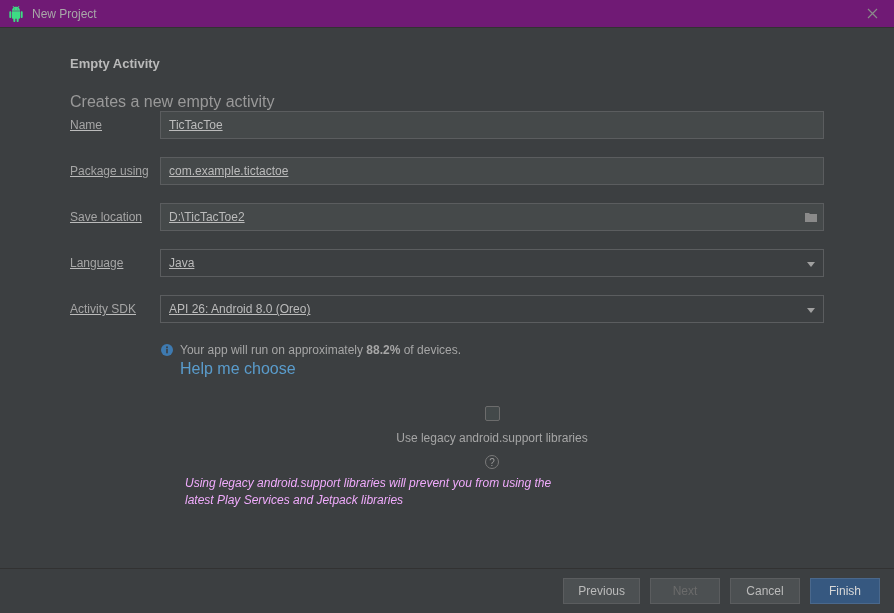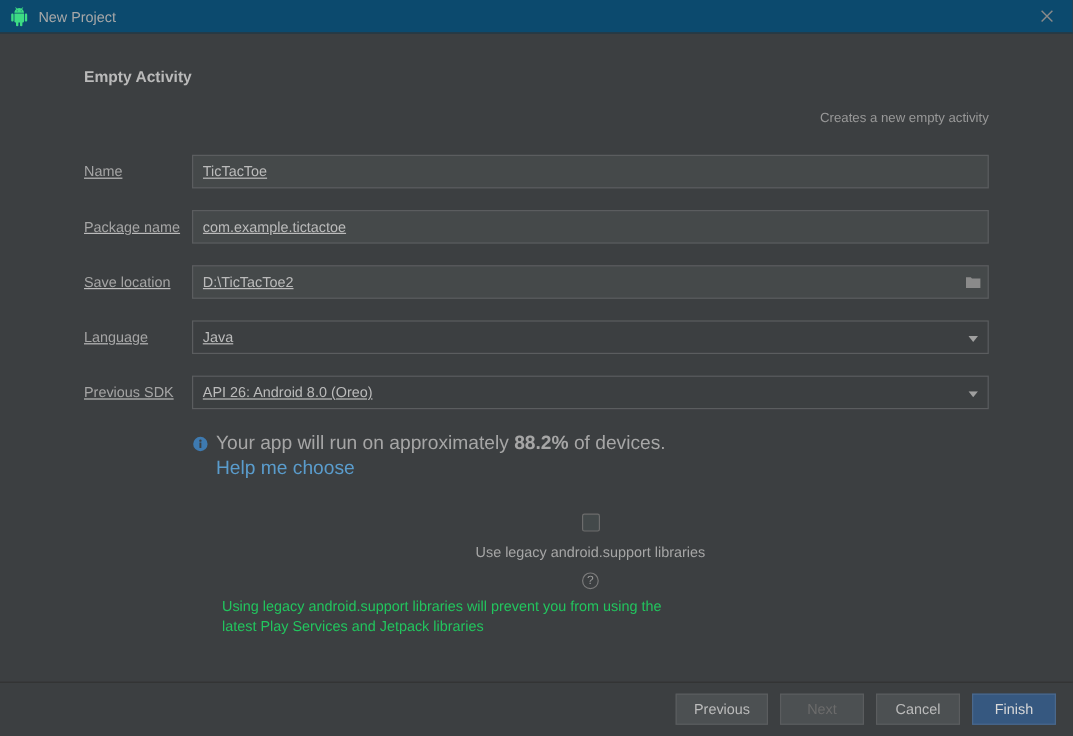--- a/index.html
+++ b/index.html
@@ -7,21 +7,21 @@
     width: 894px;
     height: 613px;
     background: #3c3f41;
     font-family: "Segoe UI", Arial, sans-serif;
     font-size: 12px;
     color: #bbbbbb;
     overflow: hidden;
   }
   .titlebar {
     height: 28px;
-    background: #0c4a6e;
+    background: #701a75;
     display: flex;
     align-items: center;
     padding: 0 8px;
     border-bottom: 1px solid #323232;
   }
   .titlebar .logo { width: 16px; height: 16px; margin-right: 8px; }
   .titlebar .title { color: #a8a8a8; font-size: 12px; flex: 1; }
   .titlebar .close {
     width: 28px; height: 28px;
     display: flex; align-items: center; justify-content: center;
@@ -32,23 +32,21 @@
     height: 540px;
   }
   .heading {
     color: #bababa;
     font-size: 13px;
     font-weight: bold;
     margin-bottom: 22px;
   }
   .subtext {
     color: #999999;
-    font-size: 11px;
-    margin-bottom: 24px;
-    text-align: right;
+    font-size: 16px;
   }
   .form-row {
     display: flex;
     align-items: center;
     margin-bottom: 18px;
     text-decoration: underline;
   }
   .form-label {
     width: 90px;
     color: #a5a5a5;
@@ -104,21 +102,21 @@
     margin-left: 90px;
     padding-top: 2px;
   }
   .info-line {
     display: flex;
     align-items: center;
     gap: 6px;
     margin-bottom: 3px;
   }
   .info-icon { width:14px;height:14px; }
-  .info-text { color: #a6a6a6; font-size: 16px; }
+  .info-text { color: #a6a6a6; font-size: 12px; }
   .info-text b { font-weight: bold; }
   .help-link {
     color: #5a9ccc;
     font-size: 16px;
     margin-left: 20px;
     cursor: pointer;
     display:inline-block;
   }
   .legacy-block {
     margin-left: 90px;
@@ -143,24 +141,25 @@
     width: 14px; height: 14px;
     border: 1px solid #7a7a7a;
     border-radius: 50%;
     color: #9a9a9a;
     font-size: 10px;
     display: flex; align-items: center; justify-content: center;
     cursor: pointer;
   }
   .legacy-desc {
     margin-left: 25px;
-    color: #22c55e;
+    color: #f0abfc;
     font-size: 12px;
     line-height: 1.4;
     max-width: 390px;
+    font-style: italic;
   }
   .button-bar {
     position: absolute;
     bottom: 0; left: 0; right: 0;
     height: 45px;
     border-top: 1px solid #323232;
     display: flex;
     align-items: center;
     justify-content: flex-end;
     padding-right: 14px;
@@ -205,21 +204,21 @@
 <div class="content">
   <div class="heading">Empty Activity</div>
   <div class="subtext">Creates a new empty activity</div>
 
   <div class="form-row">
     <div class="form-label">Name</div>
     <input class="text-input" value="TicTacToe" style="">
   </div>
 
   <div class="form-row">
-    <div class="form-label">Package name</div>
+    <div class="form-label">Package using</div>
     <input class="text-input" value="com.example.tictactoe" style="">
   </div>
 
   <div class="form-row">
     <div class="form-label">Save location</div>
     <div class="input-wrap">
       <input class="text-input" value="D:\TicTacToe2" style="">
       <span class="folder-btn">
         <svg width="14" height="12" viewBox="0 0 14 12">
           <path fill="#8a8a8a" d="M1 2 L5 2 L6 3 L13 3 L13 11 L1 11 Z"></path>
@@ -234,21 +233,21 @@
       <span>Java</span>
       <span class="arrow">
         <svg width="8" height="5" viewBox="0 0 8 5">
             <path fill="#a0a0a0" d="M0 0 L8 0 L4 5 Z"></path>
           </svg>
       </span>
     </div>
   </div>
 
   <div class="form-row">
-    <div class="form-label">Previous SDK</div>
+    <div class="form-label">Activity SDK</div>
     <div class="select">
       <span>API 26: Android 8.0 (Oreo)</span>
       <span class="arrow">
         <svg width="8" height="5" viewBox="0 0 8 5">
             <path fill="#a0a0a0" d="M0 0 L8 0 L4 5 Z"></path>
           </svg>
       </span>
     </div>
   </div>
 

